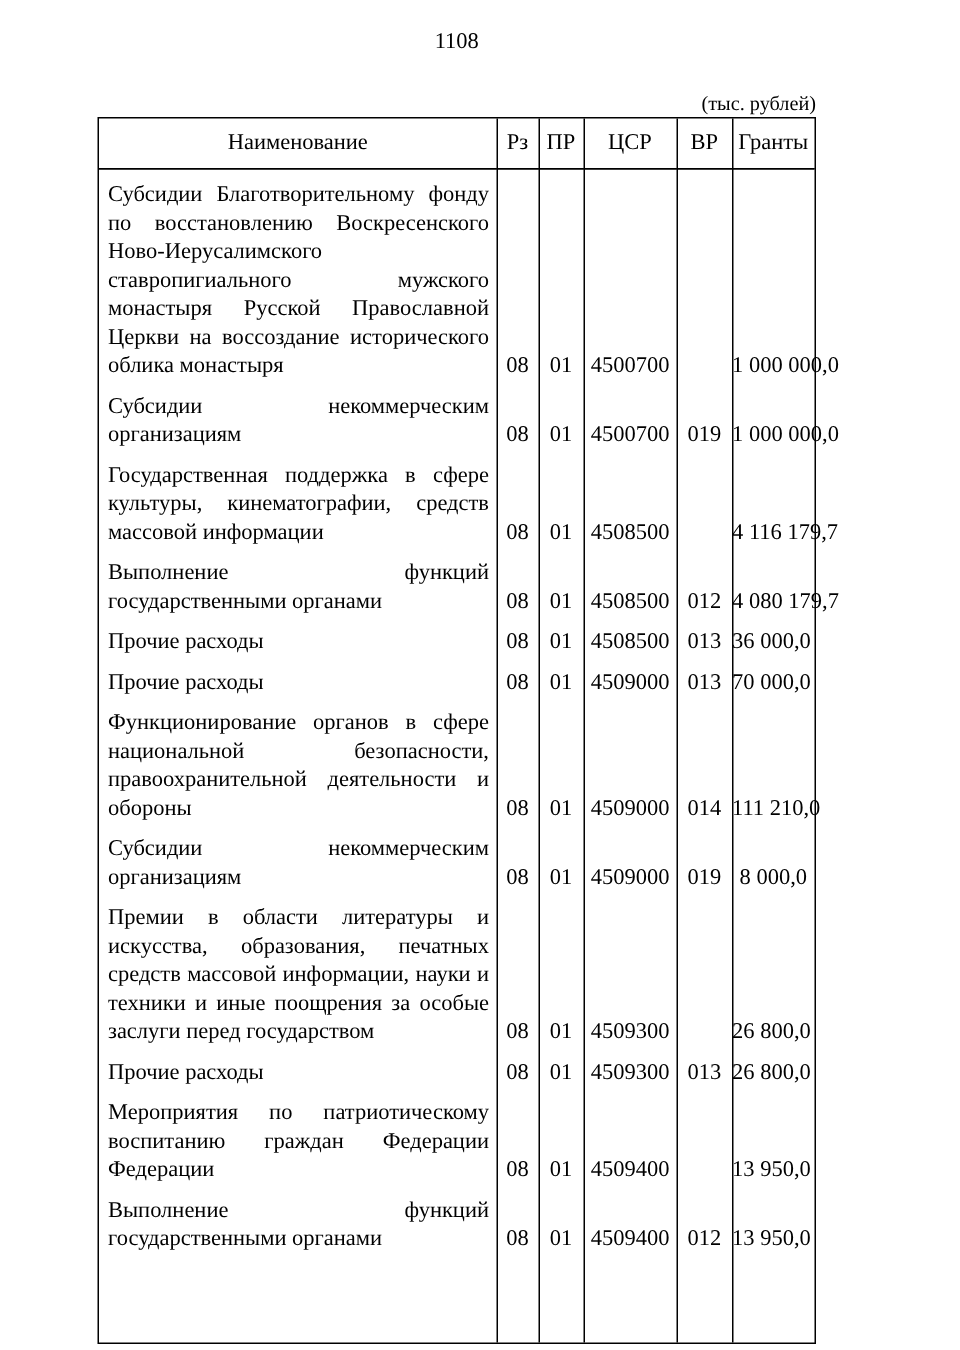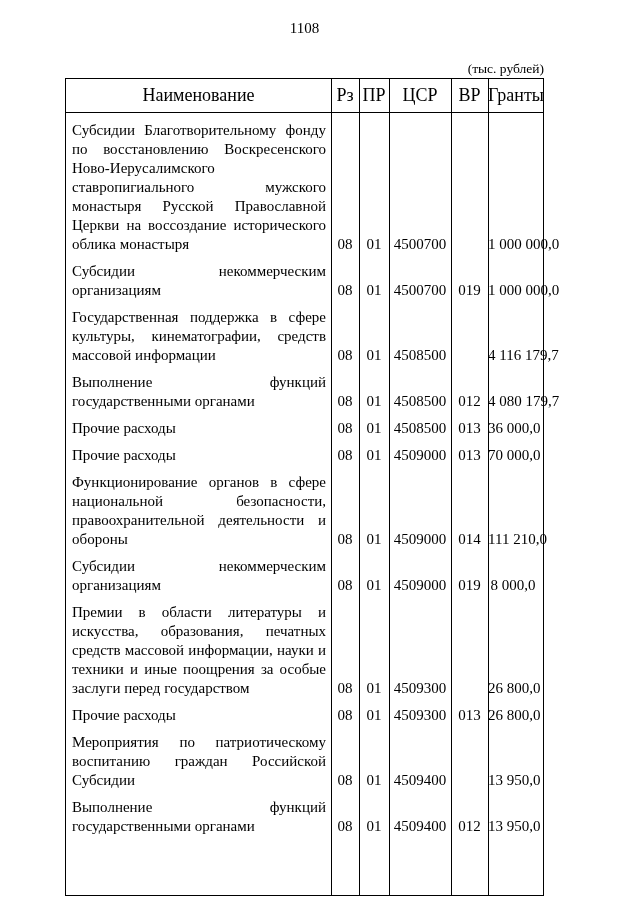--- a/index.html
+++ b/index.html
@@ -51,38 +51,38 @@
     border-collapse: collapse;
     table-layout: fixed;
   }
   th {
     font-weight: normal;
     text-align: center;
     vertical-align: middle;
     height: 33px;
     border-bottom: 1px solid #000;
     padding: 0;
-    font-size: 18px;
+    font-size: 15px;
   }
   td {
     padding: 0;
     vertical-align: bottom;
     font-size: 15px;
     line-height: 19px;
   }
   td.c-name {
     text-align: justify;
     padding: 8px 5px 0 6px;
   }
   td.c-code {
     text-align: center;
     padding-top: 8px;
   }
   td.c-sum {
-    text-align: center;
+    text-align: right;
     padding: 8px 5px 0 0;
     white-space: nowrap;
     margin-left: 20px;
   }
 </style>
 </head>
 <body>
 
 <div class="page">
 
@@ -197,21 +197,21 @@
           <tr>
             <td class="c-name">Прочие расходы</td>
             <td class="c-code">08</td>
             <td class="c-code">01</td>
             <td class="c-code">4509300</td>
             <td class="c-code">013</td>
             <td class="c-sum">26 800,0</td>
           </tr>
 
           <tr>
-            <td class="c-name">Мероприятия по патриотическому воспитанию граждан Российской Субсидии</td>
+            <td class="c-name">Мероприятия по патриотическому воспитанию граждан Федерации Федерации</td>
             <td class="c-code">08</td>
             <td class="c-code">01</td>
             <td class="c-code">4509400</td>
             <td class="c-code"></td>
             <td class="c-sum">13 950,0</td>
           </tr>
 
           <tr>
             <td class="c-name">Выполнение функций государственными органами</td>
             <td class="c-code">08</td>

